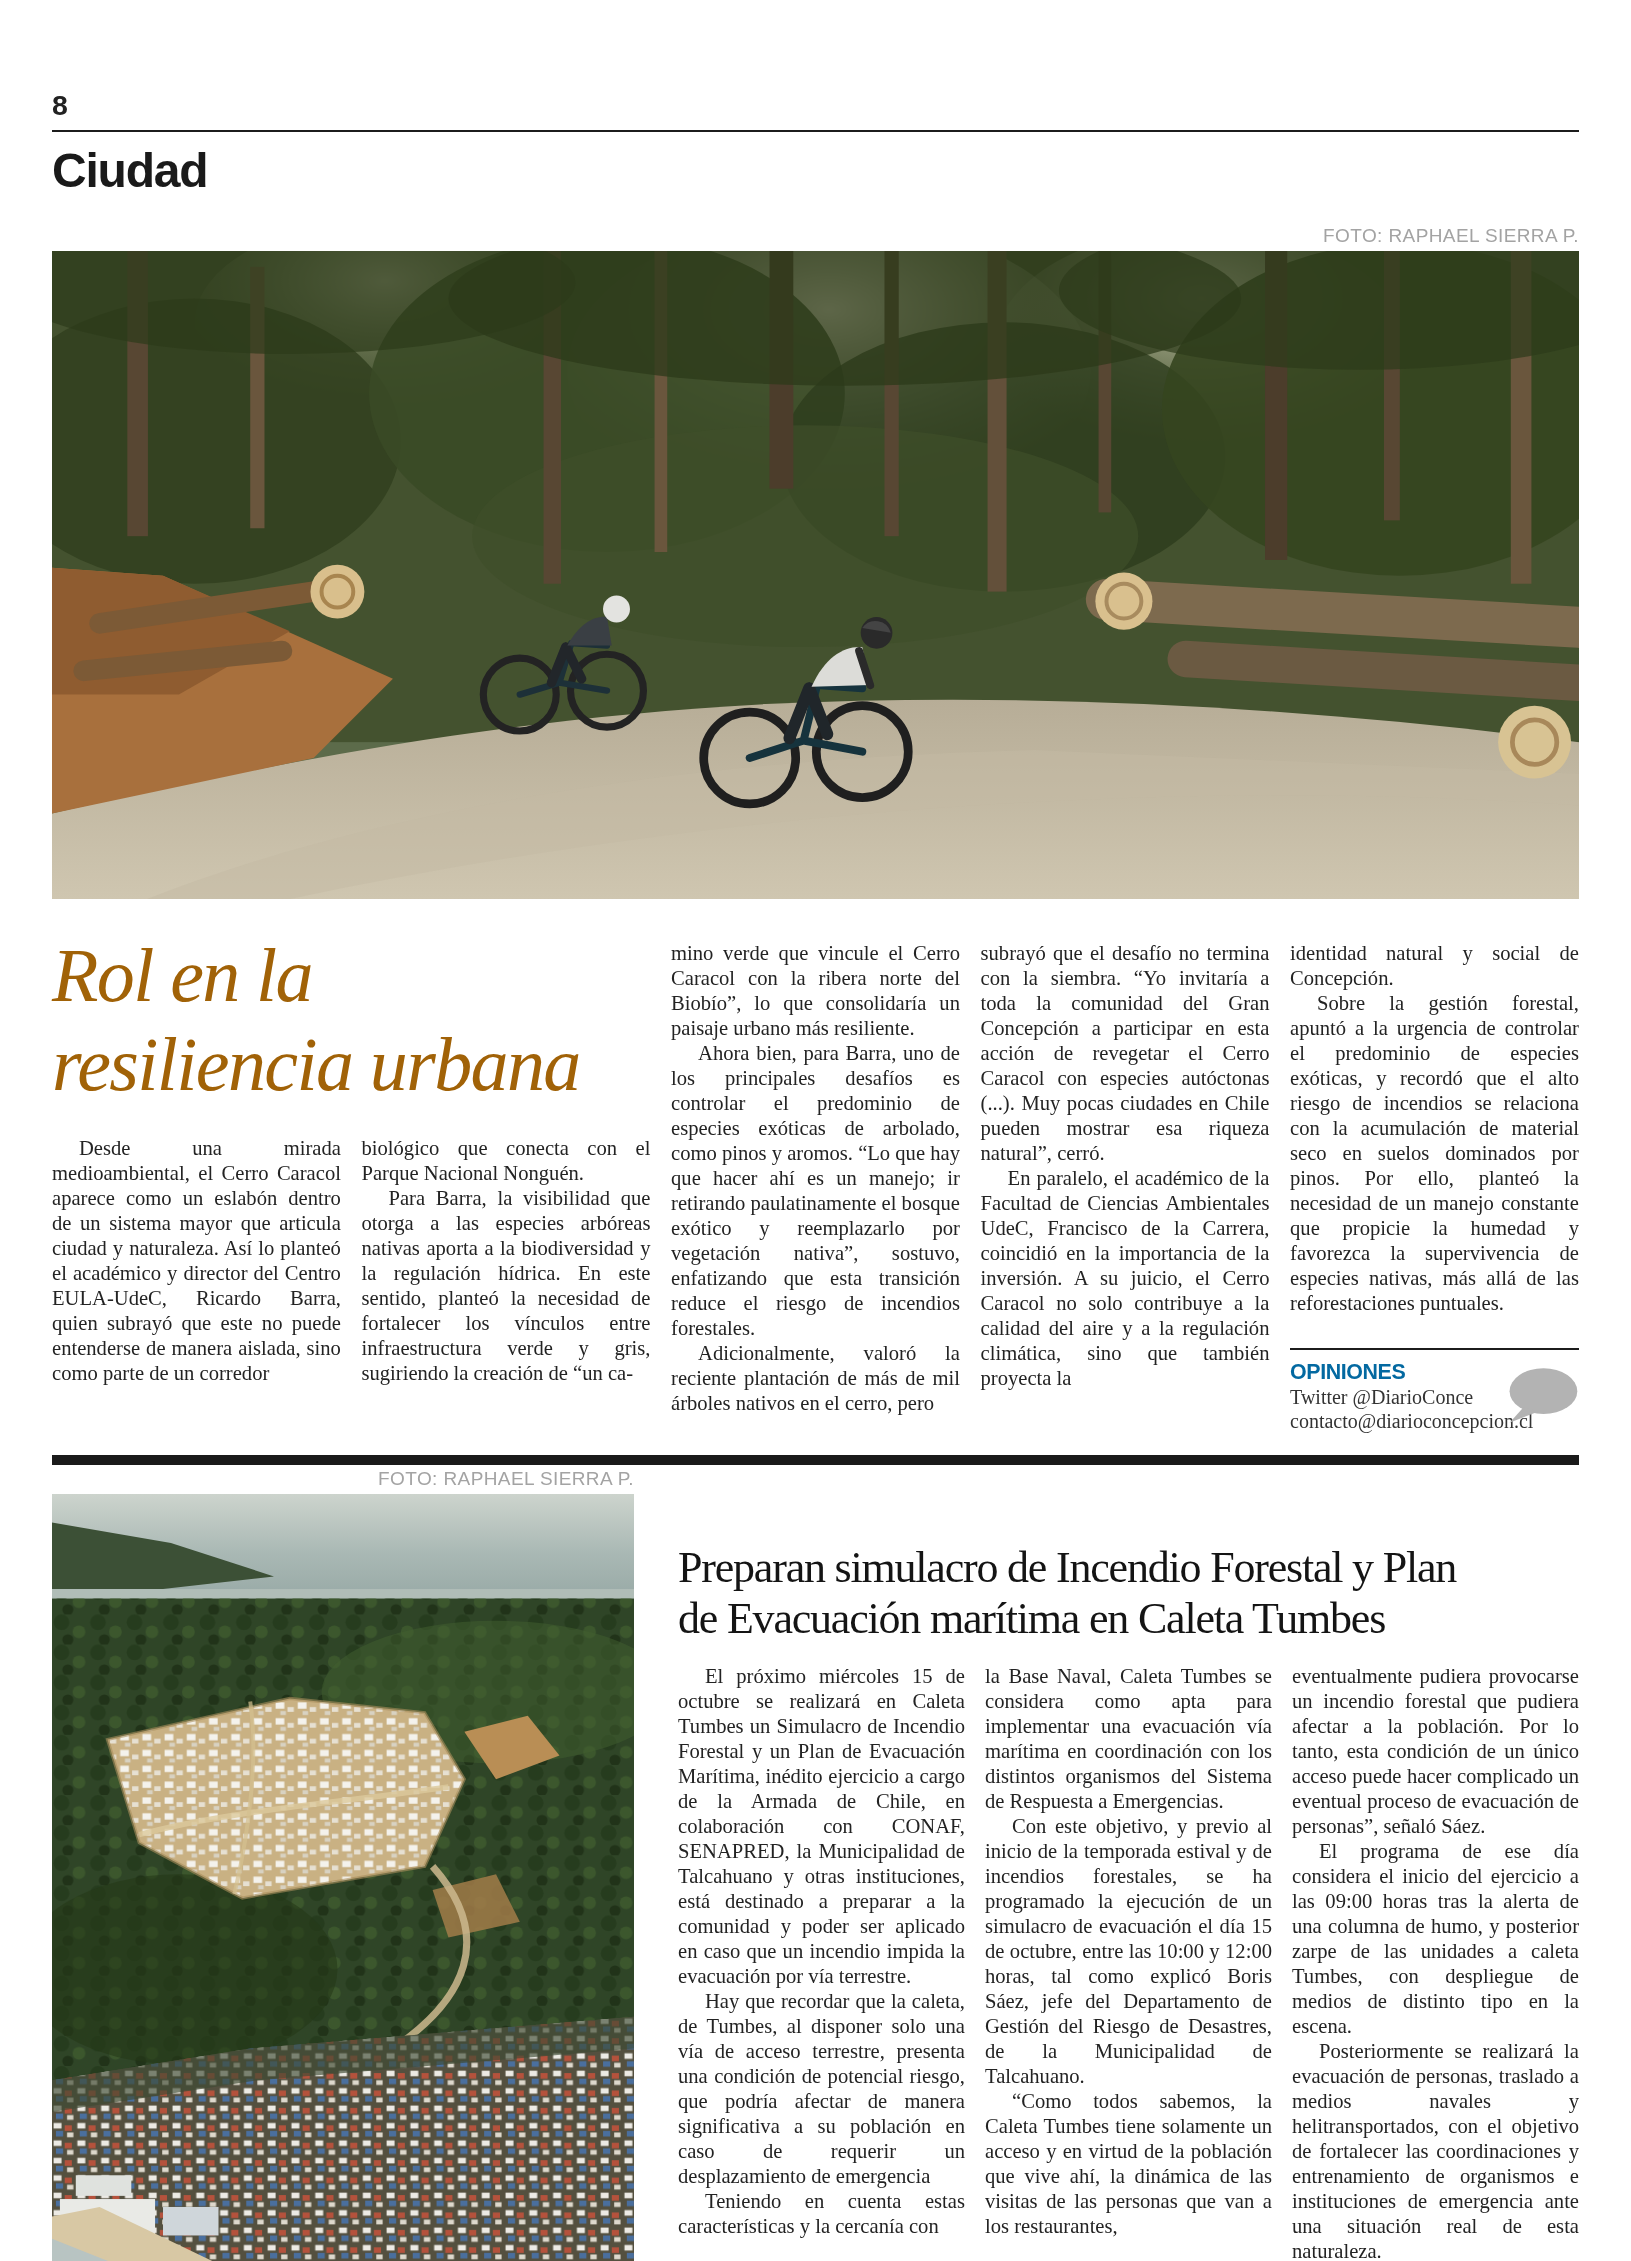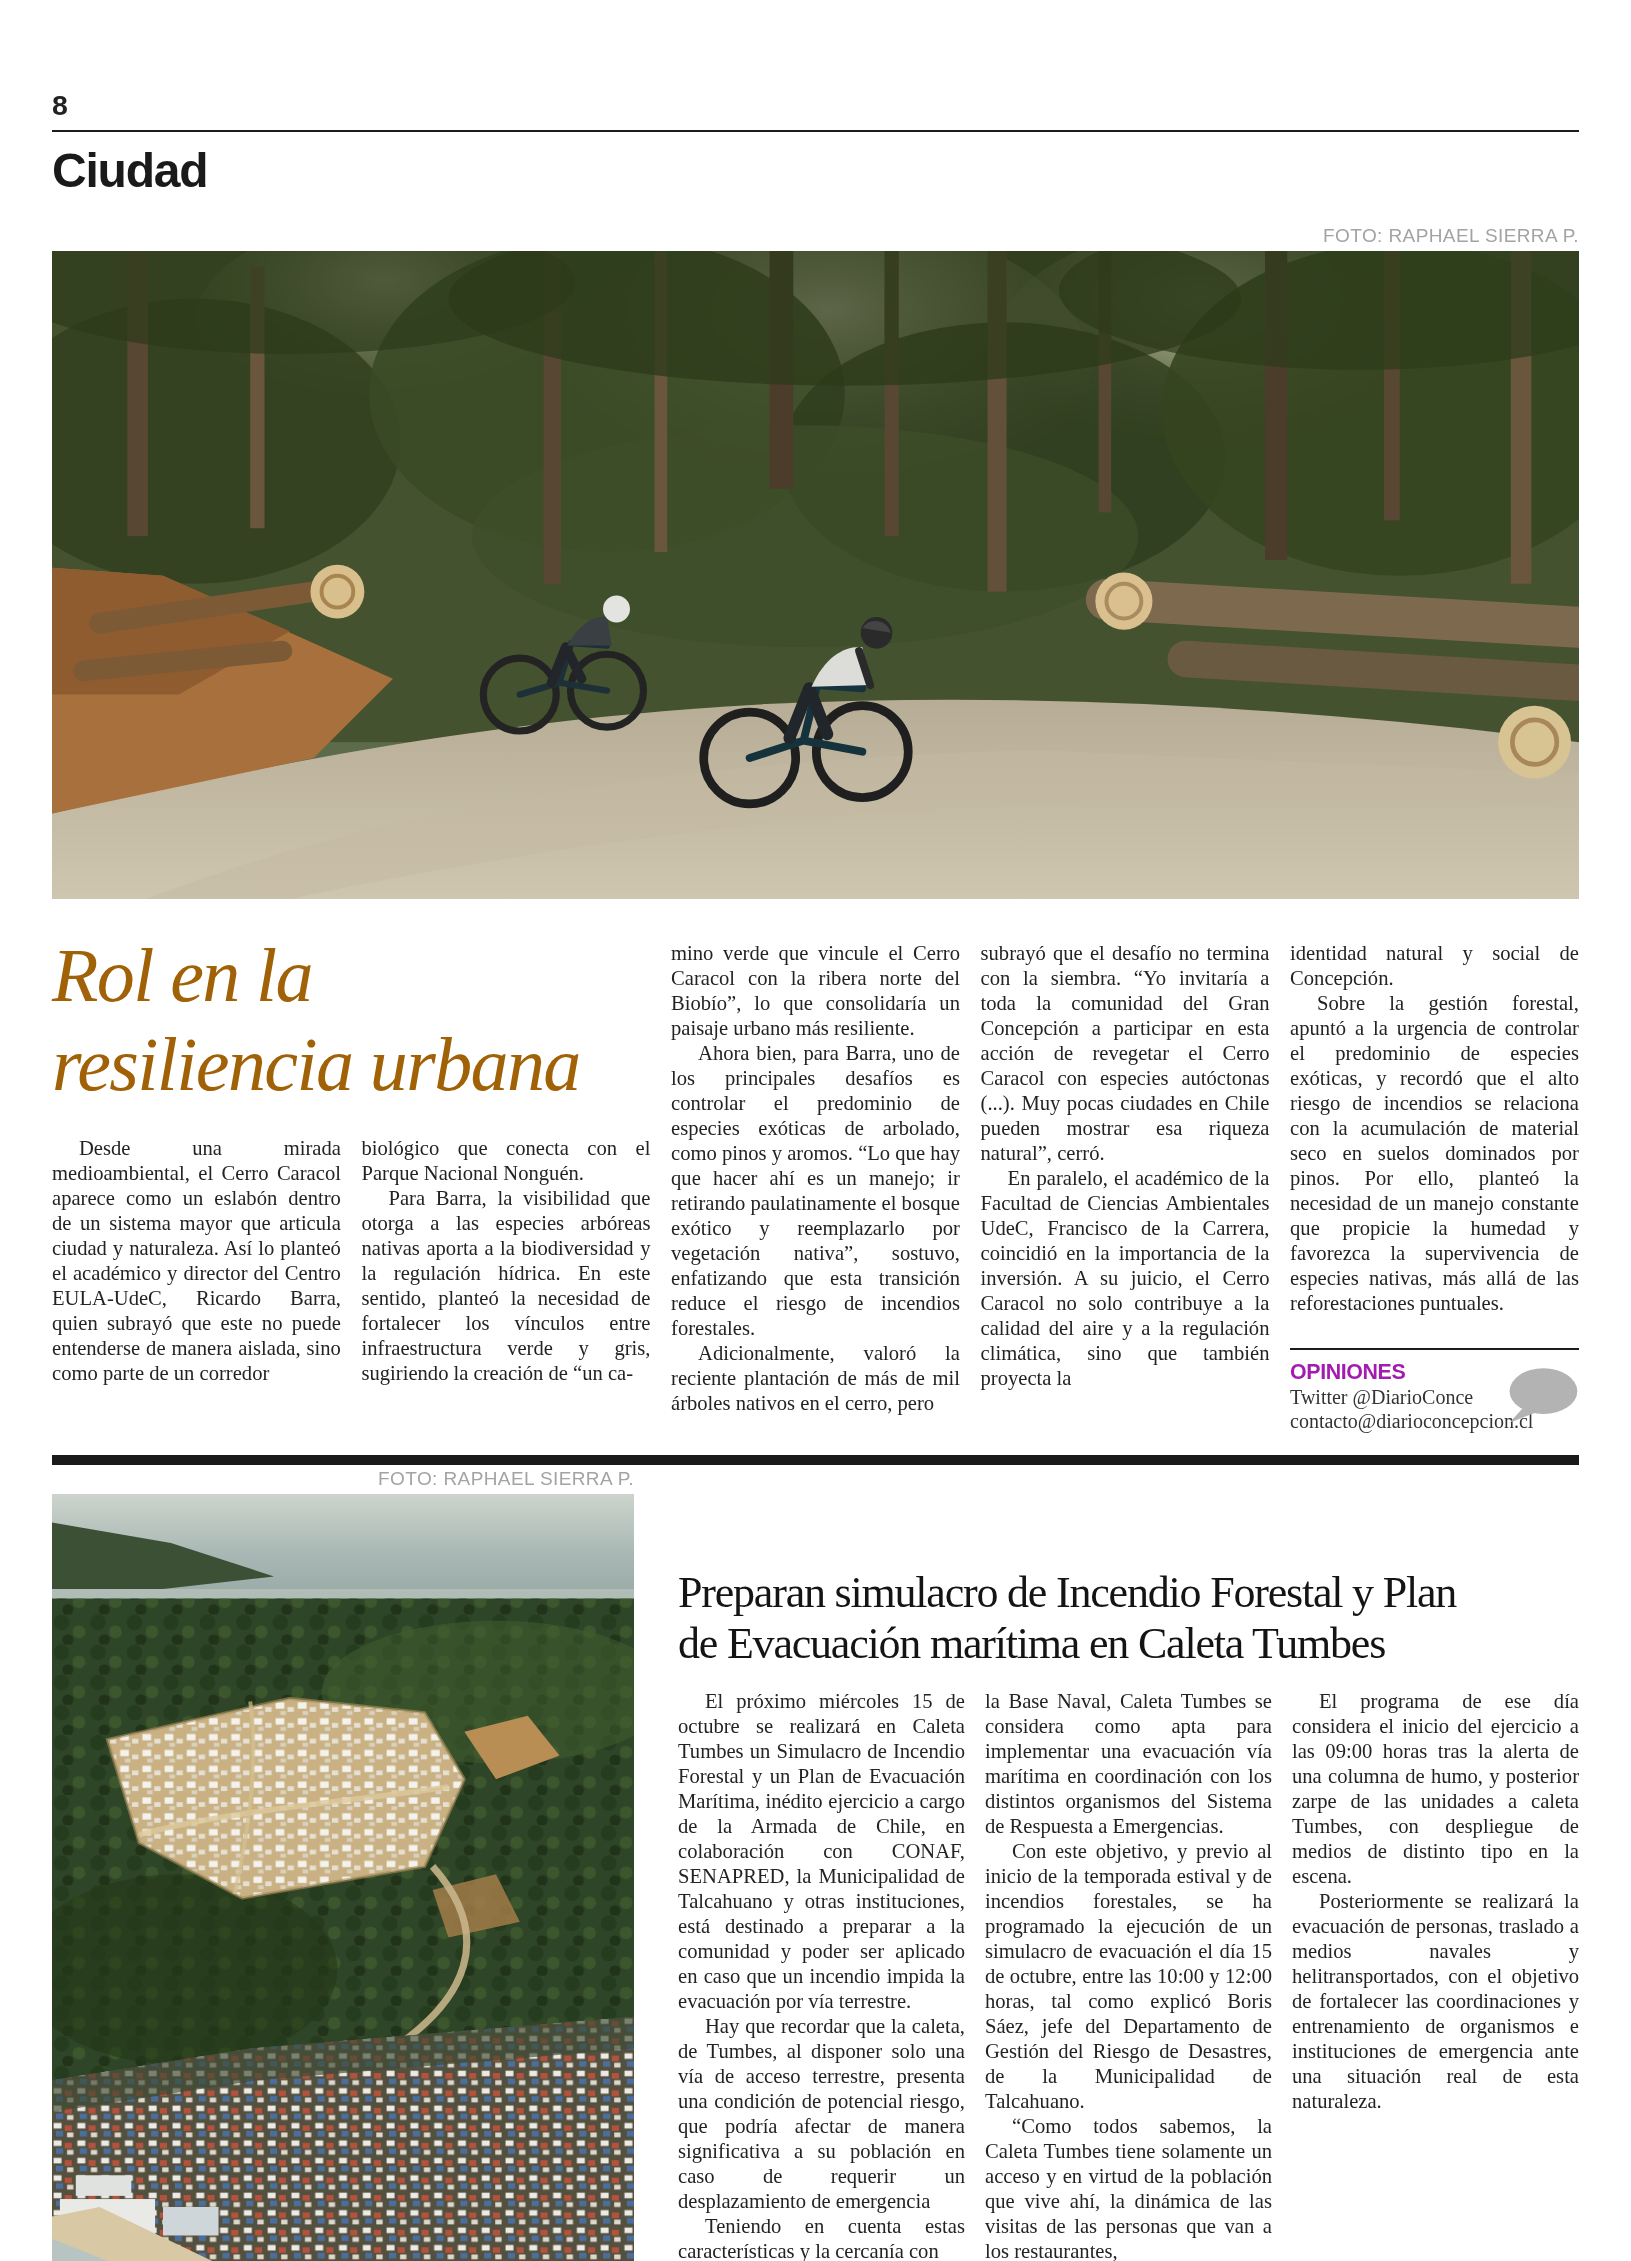--- a/index.html
+++ b/index.html
@@ -36,21 +36,21 @@
   .colC { grid-column:3; grid-row:1 / span 2; padding-top:25px; }
   .colD { grid-column:4; grid-row:1 / span 2; padding-top:25px; }
   .colE { grid-column:5; grid-row:1 / span 2; padding-top:25px; }
 
   .para { font-size:20.6px; line-height:25px; text-align:justify; hyphens:auto; color:#232323; }
   .para.indent { text-indent:27px; }
 
   
   .opinions { margin-top:32px; border-top:2.4px solid #1c1c1c; padding-top:9.5px; position:relative; }
   .opinions-title { font-family:"Liberation Sans", sans-serif; font-weight:bold; font-size:21.4px;
-                    letter-spacing:-0.4px; color:#a21caf; }
+                    letter-spacing:-0.4px; color:#0369a1; }
   .opinions-line { font-size:20px; line-height:24.6px; color:#333; }
   .bubble-icon { position:absolute; right:0; top:16px; }
 
   
   .thickbar { height:10.3px; background:#1a1a1a; margin-top:20.6px; }
 
   
   .credit2 { margin-top:3.2px; margin-bottom:4px; width:582px; }
   .section2 { display:flex; gap:44px;align-items:flex-end; }
   .s2-left { width:582px; flex:0 0 auto; }
@@ -267,20 +267,21 @@
             <p class="para indent">El próximo miércoles 15 de octubre se realizará en Caleta Tumbes un Simulacro de Incendio Forestal y un Plan de Evacuación Marítima, inédito ejercicio a cargo de la Armada de Chile, en colaboración con CONAF, SENAPRED, la Municipalidad de Talcahuano y otras instituciones, está destinado a preparar a la comunidad y poder ser aplicado en caso que un incendio impida la evacuación por vía terrestre.</p>
             <p class="para indent">Hay que recordar que la caleta, de Tumbes, al disponer solo una vía de acceso terrestre, presenta una condición de potencial riesgo, que podría afectar de manera significativa a su población en caso de requerir un desplazamiento de emergencia</p>
             <p class="para indent">Teniendo en cuenta estas características y la cercanía con</p>
           </div>
         <div class="a2-col">
             <p class="para">la Base Naval, Caleta Tumbes se considera como apta para implementar una evacuación vía marítima en coordinación con los distintos organismos del Sistema de Respuesta a Emergencias.</p>
             <p class="para indent">Con este objetivo, y previo al inicio de la temporada estival y de incendios forestales, se ha programado la ejecución de un simulacro de evacuación el día 15 de octubre, entre las 10:00 y 12:00 horas, tal como explicó Boris Sáez, jefe del Departamento de Gestión del Riesgo de Desastres, de la Municipalidad de Talcahuano.</p>
             <p class="para indent">“Como todos sabemos, la Caleta Tumbes tiene solamente un acceso y en virtud de la población que vive ahí, la dinámica de las visitas de las personas que van a los restaurantes,</p>
           </div>
         <div class="a2-col">
+            <p class="para">eventualmente pudiera provocarse un incendio forestal que pudiera afectar a la población. Por lo tanto, esta condición de un único acceso puede hacer complicado un eventual proceso de evacuación de personas”, señaló Sáez.</p>
             <p class="para indent">El programa de ese día considera el inicio del ejercicio a las 09:00 horas tras la alerta de una columna de humo, y posterior zarpe de las unidades a caleta Tumbes, con despliegue de medios de distinto tipo en la escena.</p>
             <p class="para indent">Posteriormente se realizará la evacuación de personas, traslado a medios navales y helitransportados, con el objetivo de fortalecer las coordinaciones y entrenamiento de organismos e instituciones de emergencia ante una situación real de esta naturaleza.</p>
           </div>
       </div>
     </div>
   </div>
 
 </div>
 
 

